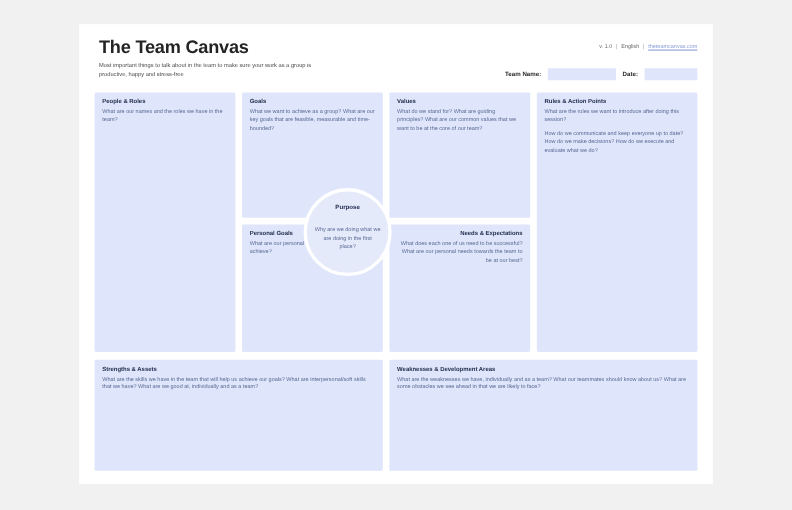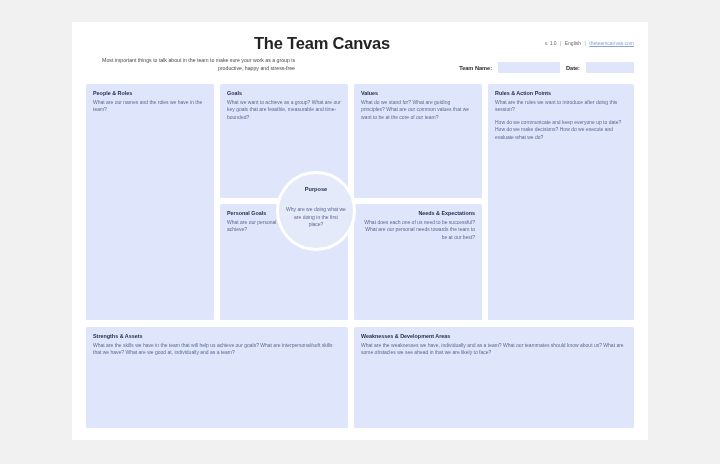--- a/index.html
+++ b/index.html
@@ -30,21 +30,20 @@
     left: 0;
     top: 0;
     width: 576px;
     height: 58px;
   }
   #title-block {
     position: absolute;
     left: 18px;
     top: 12px;
     width: 300px;
-    text-align: right;
   }
   #page-title {
     font-size: 16.5px;
     font-weight: bold;
     color: #242424;
     letter-spacing: -0.2px;
     margin: 0 0 4px 0;
     line-height: 1.1;
   }
   #page-subtitle {

